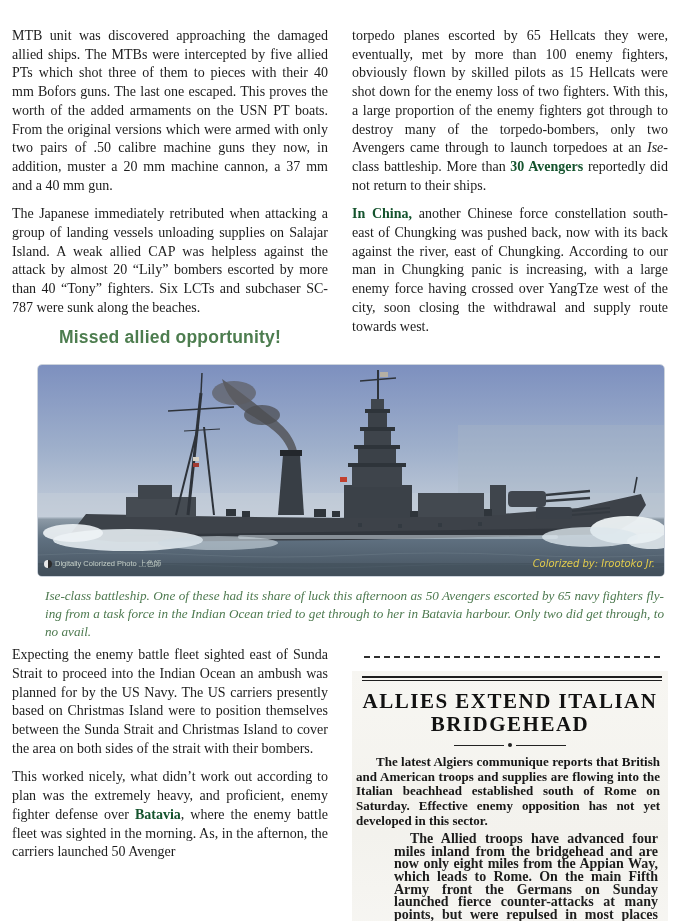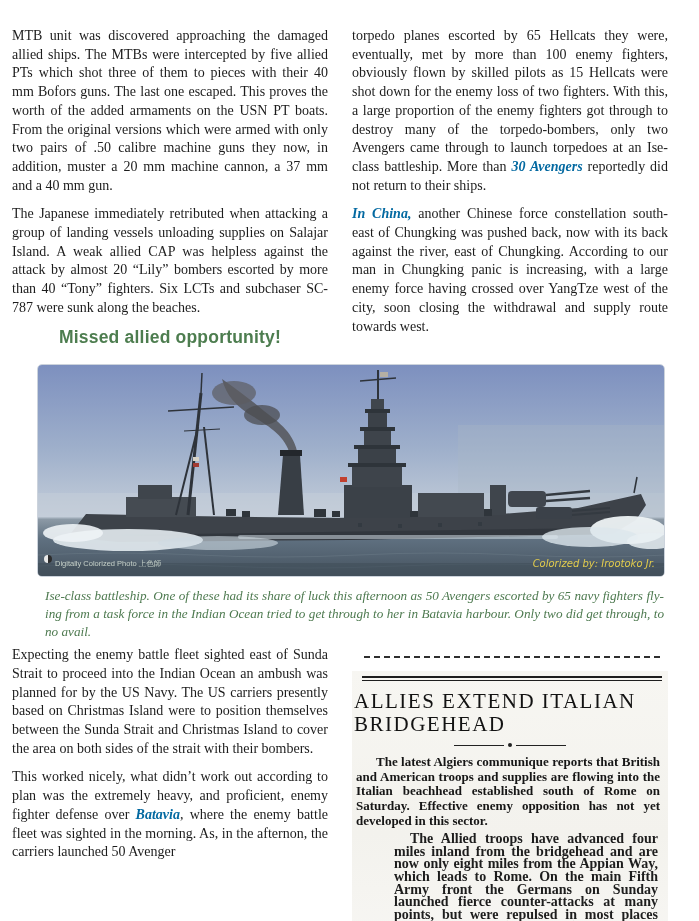--- a/index.html
+++ b/index.html
@@ -7,34 +7,34 @@
   body { width:699px; }
   .page {
     position:relative; width:699px; height:921px; background:#ffffff;
     font-family:"Liberation Serif", serif; font-size:14px; line-height:18.7px;
     color:#1c1c1c; overflow:hidden;
   }
   .cols { display:flex; gap:24px; padding:0 12px; }
   .cols.top { padding-top:27px; }
   .col { width:316px; }
   .para { text-align:justify; margin-bottom:10px; }
-  .green-b { color:#0369a1; font-weight:bold;font-style:italic; }
-  .italic { }
+  .green-b { color:#14532d; font-weight:bold; }
+  .italic { font-style:italic; }
   .heading {
     font-family:"Liberation Sans", sans-serif; font-weight:bold;
     font-size:17.5px; color:#4d7d4f; margin-top:8px; letter-spacing:0.2px;text-align:center;
   }
   
   .photo-frame {
     position:relative; margin:18px 0 0 37px; width:628px; height:213px;
     border-radius:5px; overflow:hidden; border:1px solid #ccd3dc;
   }
   .photo-frame svg { display:block; }
   .wm {
-    position:absolute; bottom:3px; left:6px; display:flex; gap:3px; 
+    position:absolute; bottom:3px; left:6px; display:flex; gap:3px; align-items:center;
     font-family:"Liberation Sans", sans-serif; font-size:7.5px; color:#c6d1c9;
   }
   .wm-icon { width:8px; height:8px; border-radius:50%;
     background:linear-gradient(90deg,#e8e8e8 50%,#2c2c2c 50%); flex:none; }
   .credit {
     position:absolute; bottom:3px; right:9px;
     font-family:"DejaVu Sans", sans-serif; font-style:italic; font-size:10px; color:#e2cc4d;
   }
   .caption {
     margin:10px 35px 0 45px; font-style:italic; font-size:13.2px;
@@ -44,22 +44,22 @@
   
   .cols.bottom { padding-top:5px; }
   .sep-dashed { border-top:2px dashed #2e2e2e; margin:10px 8px 0 12px; }
   .clipping {
     margin-top:13px; padding:5px 2px 8px 2px; color:#161616;
     background:linear-gradient(180deg,#f7f6f2 0%, #f3f2ed 60%, #f7f6f3 100%);
   }
   .rule2 { height:5px; border-top:2.2px solid #1e1e1e; border-bottom:1.4px solid #1e1e1e;
     margin:0 4px 9px 8px; }
   .headline {
-    font-family:"Liberation Serif", serif; font-weight:normal; font-size:21px;
-    line-height:23px; letter-spacing:1.5px; color:#121212;
+    font-family:"Liberation Serif", serif; font-weight:bold; font-size:21px;
+    line-height:23px; text-align:center; letter-spacing:1.5px; color:#121212;
   }
   .hl-div { display:flex; align-items:center; justify-content:center; gap:4px;
     margin:7px auto 8px auto; width:112px; }
   .hl-div .ln { flex:1; border-top:1.6px solid #222; }
   .hl-div .dot { width:4px; height:4px; background:#222; border-radius:50%; flex:none; }
   .clip-p1 { font-weight:bold; font-size:13px; line-height:14.6px; text-align:justify;
     text-indent:20px; padding:0 6px 0 2px; }
   .clip-p2 { font-weight:bold; font-size:14px; line-height:12.6px; text-align:justify;
     text-indent:16px; padding:0 8px 0 0; margin-top:5px; color:#1d1d1d;margin-left:40px; }
 </style>

